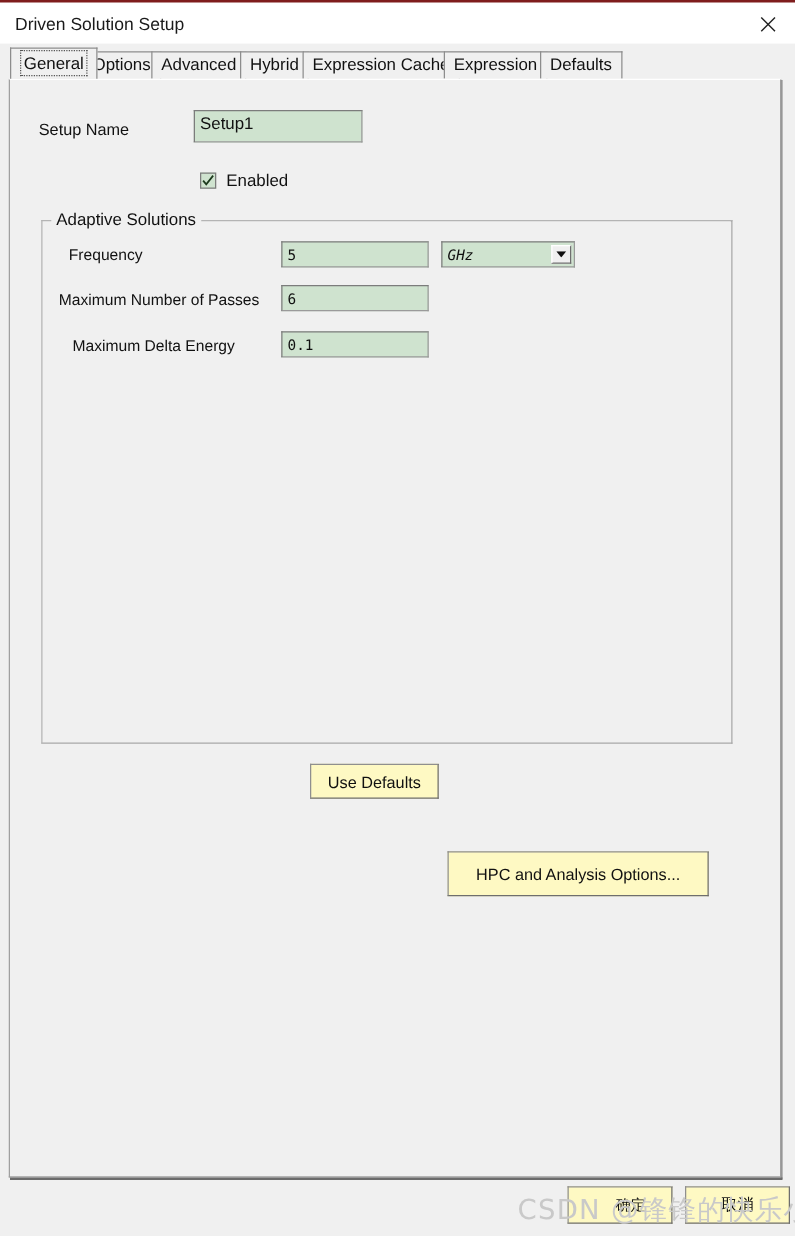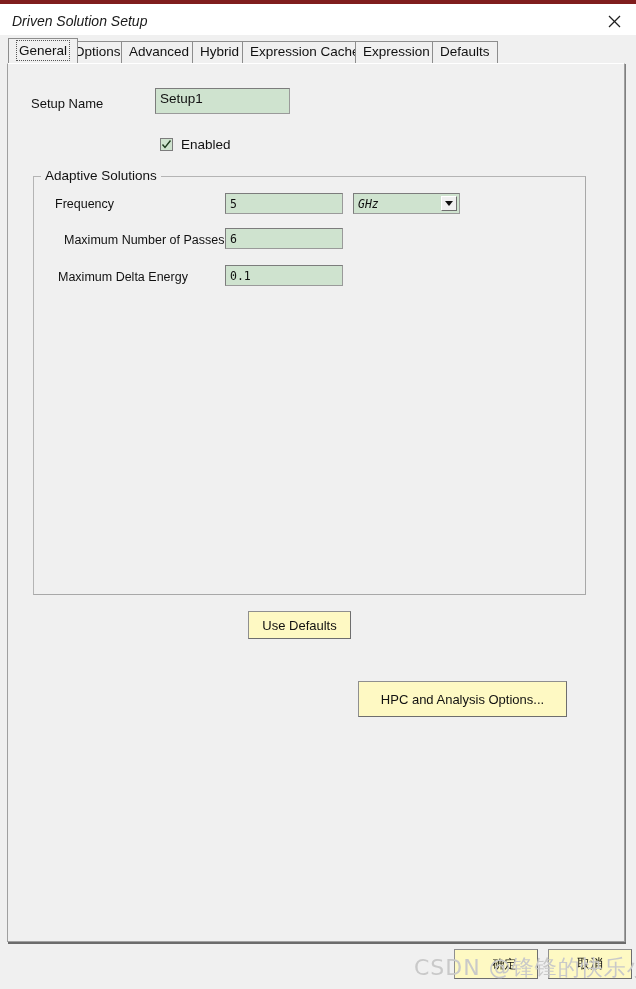--- a/index.html
+++ b/index.html
@@ -17,23 +17,22 @@
     position: relative;
   }
 
   
   #titlebar {
     position: absolute;
     left: 0; top: 0;
     width: 636px;
     height: 35px;
     background: #ffffff;
-    border-top: 4px solid #7f1d1d;
-    box-sizing: border-box;
-    font-style: italic;
+    border-top: 2px solid #7f1d1d;
+    box-sizing: border-box;
   }
   #title-text {
     position: absolute;
     left: 12px;
     top: 9px;
     font-size: 14px;
     color: #1a1a1a;
     white-space: nowrap;
   }
   #close-btn {
@@ -235,21 +234,21 @@
     background: #f0f0f0;
     border: 1px solid #ffffff;
     border-right-color: #6f6f6f;
     border-bottom-color: #6f6f6f;
     box-sizing: border-box;
     display: flex;
     align-items: center;
     justify-content: center;
   }
 
-  #passes-label { left: 64px;  top: 233px; }
+  #passes-label { left: 47px;  top: 233px; }
   #passes-field { left: 225px; top: 228px; width: 118px; height: 21px; }
 
   #delta-label  { left: 58px;  top: 270px; }
   #delta-field  { left: 225px; top: 265px; width: 118px; height: 21px; }
 
   
   .btn {
     position: absolute;
     background: #fef9c3;
     border: 1px solid #8f8f8f;

